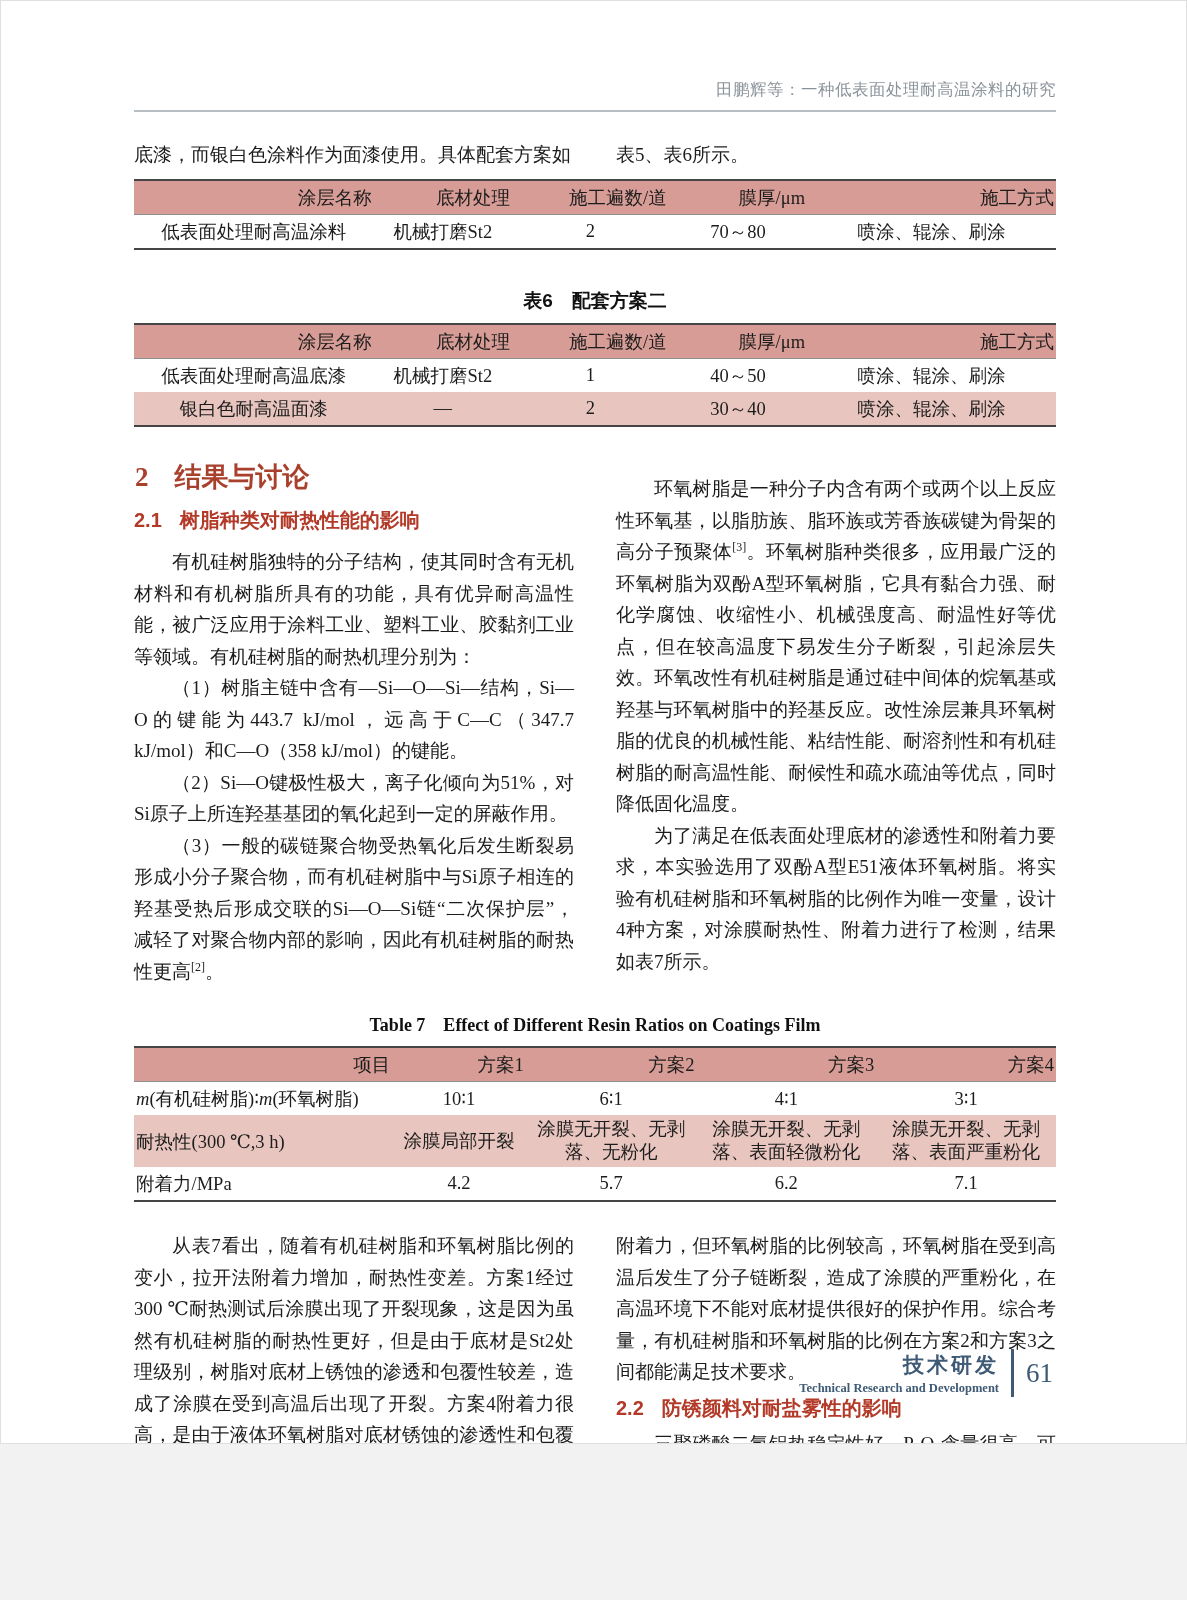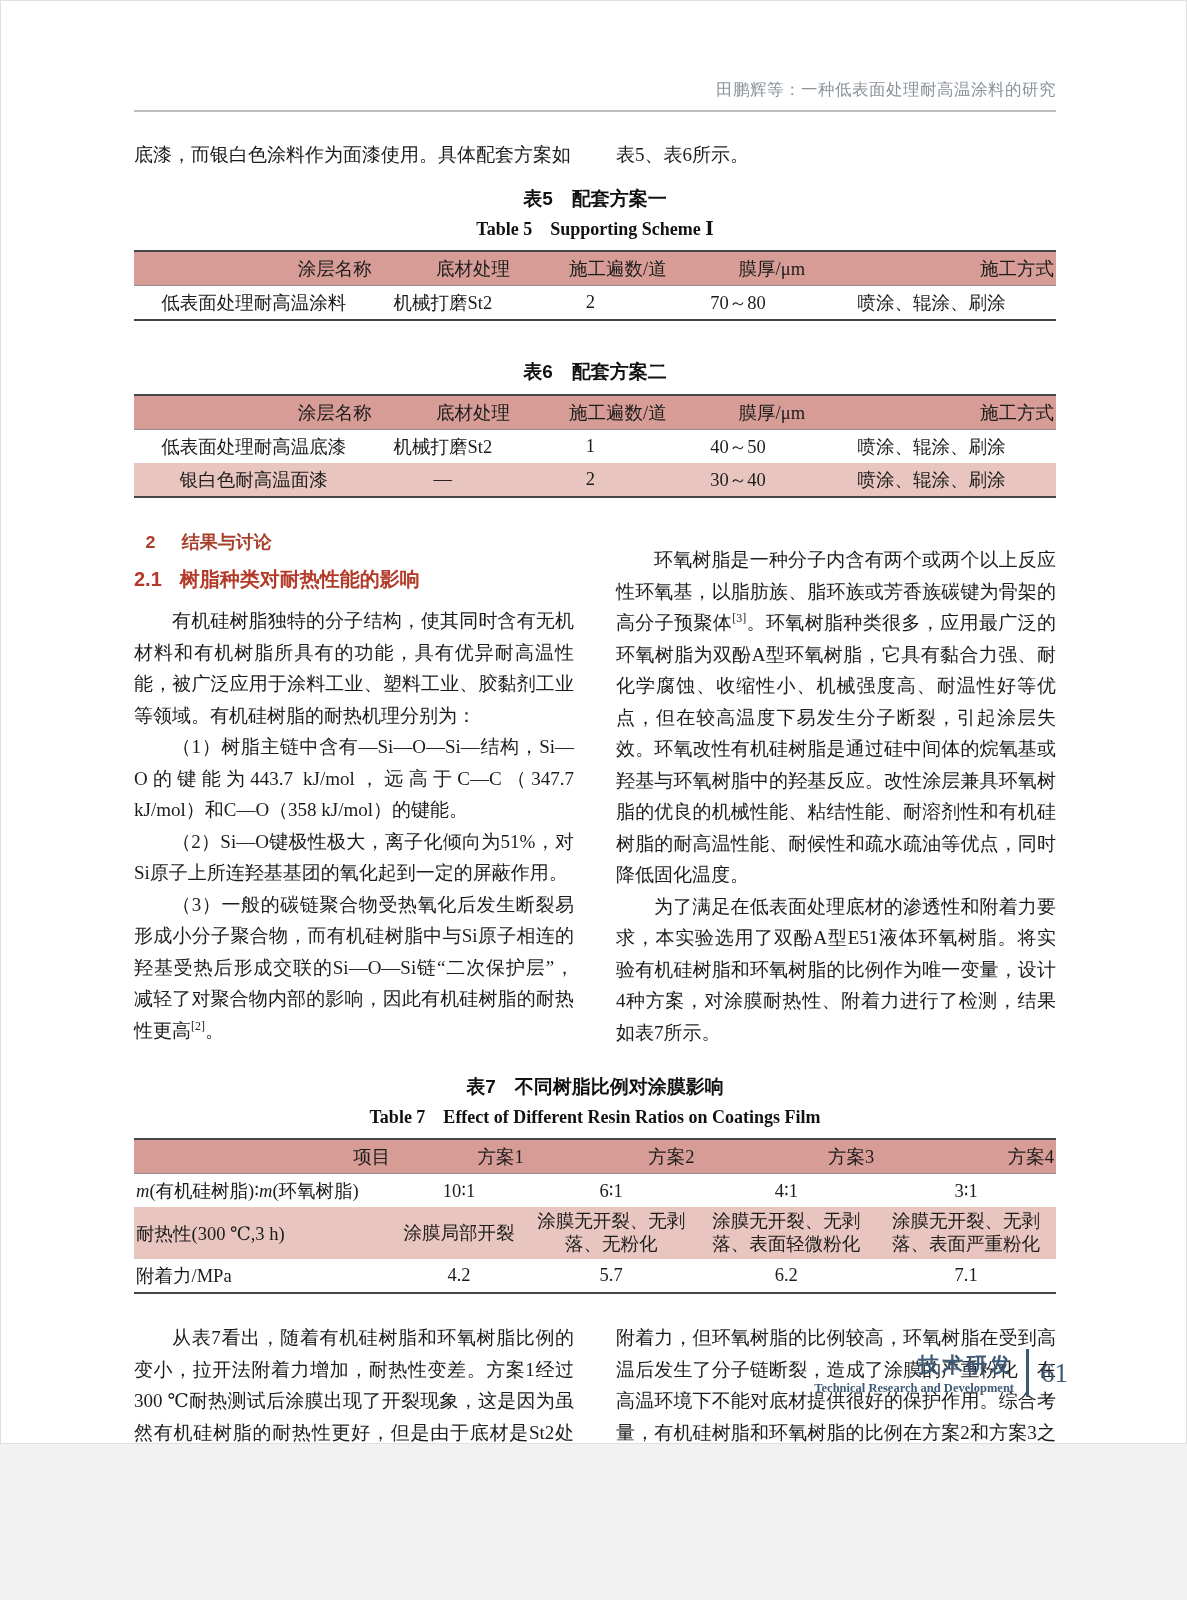--- a/index.html
+++ b/index.html
@@ -46,40 +46,40 @@
   table.data th{
     background:var(--pink);font-weight:normal;text-align:right;
     padding:4px 2px;border-bottom:1px solid #8f8f8f;
   }
   table.data td{text-align:center;padding:4px 2px;vertical-align:middle;}
   tr.alt td{background:var(--pink-light);}
   table.t7 td.item{text-align:left;padding-left:2px;}
   table.t7 td.twoline{line-height:1.25;padding:3px 4px;}
   
   h2.sec{
-    font-family:Liberation Mono, monospace;
-    font-size:18px;color:var(--red-h2);margin:0 0 12px 11px;font-weight:bold;
+    font-family:Liberation Serif, serif;
+    font-size:27px;color:var(--red-h2);margin:0 0 12px 1px;font-weight:bold;
   }
   h2.sec .num{margin-right:26px;}
   h3.sub{
     font-family:"Liberation Sans","DejaVu Sans",sans-serif;
     font-size:20px;color:var(--red-h3);margin:0 0 12px 0;font-weight:bold;
   }
   h3.sub .num{margin-right:18px;}
   h3.sub.inflow{margin:7px 0 6px 0;}
   
   .two-col{display:flex;gap:42px;margin-top:32px;}
   .two-col .col{flex:1 1 0;min-width:0;}
   .col p{margin:0;font-size:19px;line-height:31.5px;text-align:justify;}
   .col p.indent{text-indent:2em;}
   .col.pad-top{padding-top:14px;}
   sup.ref{font-size:12px;line-height:0;}
   
   .footer{
-    position:absolute;right:118px;bottom:46px;
+    position:absolute;right:133px;bottom:46px;
     display:flex;align-items:center;gap:12px;color:var(--footer-blue);
   }
   .footer .labels{text-align:right;}
   .footer .zh{
     font-family:"Liberation Sans","DejaVu Sans",sans-serif;
     font-weight:bold;font-size:21px;letter-spacing:3px;
   }
   .footer .en{
     font-family:"Liberation Serif","DejaVu Serif",serif;
     font-weight:bold;font-size:12.5px;margin-top:2px;
@@ -96,24 +96,20 @@
     <div class="running-header">
       <span class="running-title">田鹏辉等：一种低表面处理耐高温涂料的研究</span>
       <div class="header-rule"></div>
     </div>
 
     <div class="intro-row">
       <p>底漆，而银白色涂料作为面漆使用。具体配套方案如</p>
       <p>表5、表6所示。</p>
     </div>
 
-    <div class="caption">
-      <div class="cap-zh">表5　配套方案一</div>
-      <div class="cap-en">Table 5　Supporting Scheme Ⅰ</div>
-    </div>
     <table class="data">
       <colgroup>
         <col style="width:26%">
           <col style="width:15%">
           <col style="width:17%">
           <col style="width:15%">
           <col style="width:27%">
       </colgroup>
       <thead>
         <tr>
@@ -182,21 +178,20 @@
         <p class="indent">（2）Si—O键极性极大，离子化倾向为51%，对Si原子上所连羟基基团的氧化起到一定的屏蔽作用。</p>
         <p class="indent"><span>（3）一般的碳链聚合物受热氧化后发生断裂易形成小分子聚合物，而有机硅树脂中与Si原子相连的羟基受热后形成交联的Si—O—Si链“二次保护层”，减轻了对聚合物内部的影响，因此有机硅树脂的耐热性更高</span><sup class="ref">[2]</sup><span>。</span></p>
       </div>
       <div class="col pad-top">
         <p class="indent"><span>环氧树脂是一种分子内含有两个或两个以上反应性环氧基，以脂肪族、脂环族或芳香族碳键为骨架的高分子预聚体</span><sup class="ref">[3]</sup><span>。环氧树脂种类很多，应用最广泛的环氧树脂为双酚A型环氧树脂，它具有黏合力强、耐化学腐蚀、收缩性小、机械强度高、耐温性好等优点，但在较高温度下易发生分子断裂，引起涂层失效。环氧改性有机硅树脂是通过硅中间体的烷氧基或羟基与环氧树脂中的羟基反应。改性涂层兼具环氧树脂的优良的机械性能、粘结性能、耐溶剂性和有机硅树脂的耐高温性能、耐候性和疏水疏油等优点，同时降低固化温度。</span></p>
         <p class="indent">为了满足在低表面处理底材的渗透性和附着力要求，本实验选用了双酚A型E51液体环氧树脂。将实验有机硅树脂和环氧树脂的比例作为唯一变量，设计4种方案，对涂膜耐热性、附着力进行了检测，结果如表7所示。</p>
       </div>
     </div>
 
     <div class="caption" style="margin-top:26px;">
-      <div class="cap-zh">表7　不同树脂比例对涂膜影响</div>
       <div class="cap-en">Table 7　Effect of Different Resin Ratios on Coatings Film</div>
     </div>
     <table class="data t7">
       <colgroup>
         <col style="width:28%">
           <col style="width:14.5%">
           <col style="width:18.5%">
           <col style="width:19.5%">
           <col style="width:19.5%">
       </colgroup>

